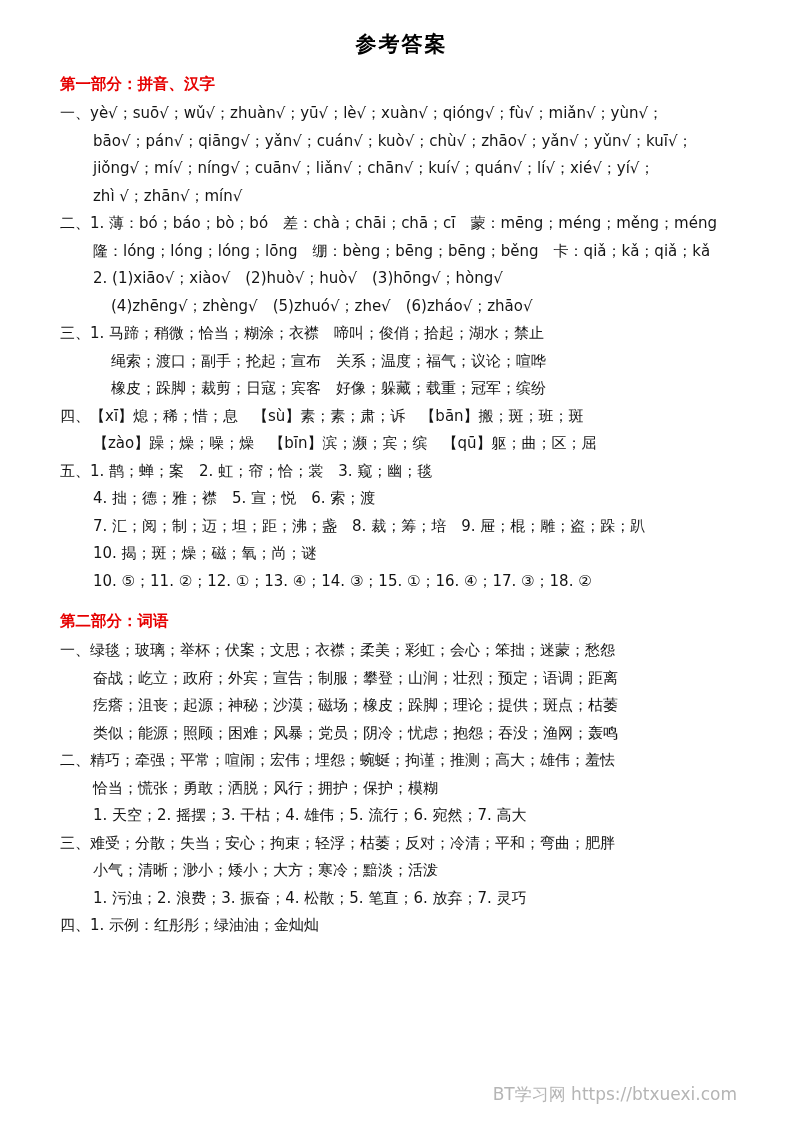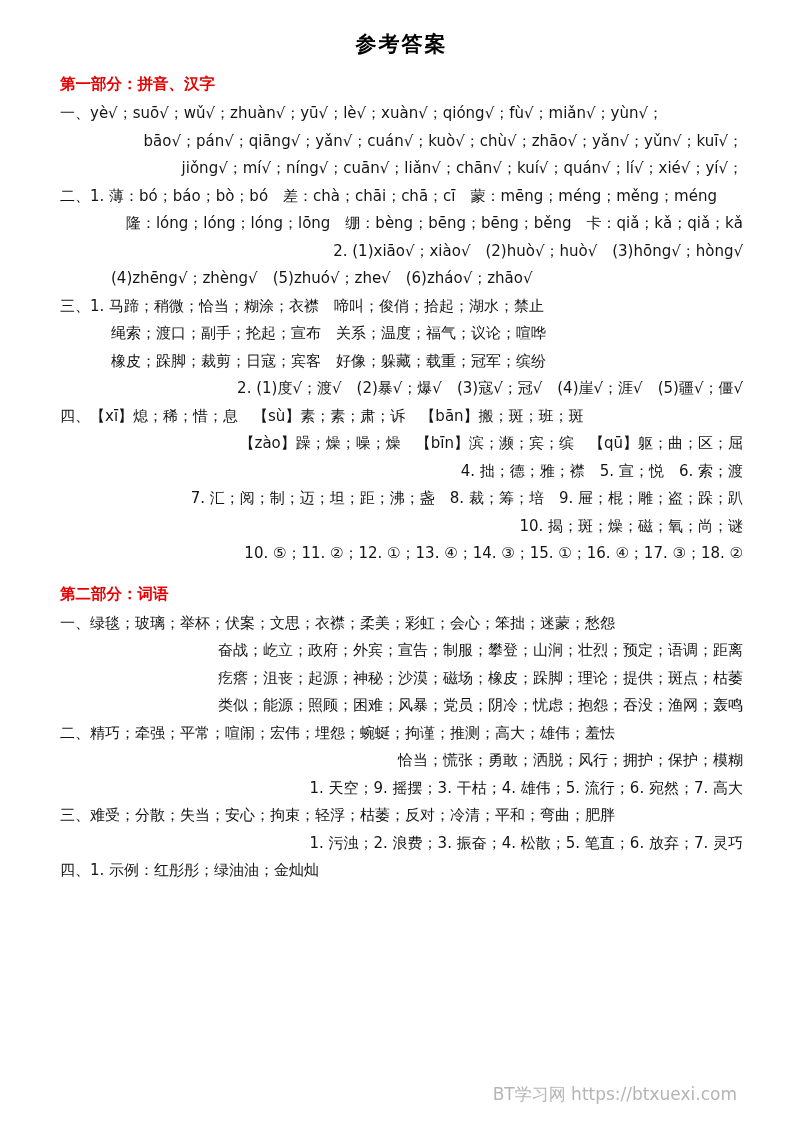--- a/index.html
+++ b/index.html
@@ -32,60 +32,62 @@
     line-height: 24px;
     margin-top: 14px;
     margin-bottom: 4px;
   }
   .line {
     font-size: 15px;
     line-height: 27.5px;
     white-space: pre-wrap;
   }
   .i0 { padding-left: 0; }
-  .i1 { padding-left: 33px; text-align: right; }
+  .i1 { padding-left: 33px; }
   .i2 { padding-left: 51px; }
   .footer {
     position: absolute;
     right: 56px;
     bottom: 16px;
     font-size: 17px;
     color: var(--watermark-color);
   }
 </style>
 </head>
 <body>
 
 <div class="page">
   <div class="doc-title">参考答案</div>
   <div id="content">
       <div class="section-heading">第一部分：拼音、汉字</div>
       <div class="line i0">一、yè√；suō√；wǔ√；zhuàn√；yū√；lè√；xuàn√；qióng√；fù√；miǎn√；yùn√；</div>
       <div class="line i1">bāo√；pán√；qiāng√；yǎn√；cuán√；kuò√；chù√；zhāo√；yǎn√；yǔn√；kuī√；</div>
       <div class="line i1">jiǒng√；mí√；níng√；cuān√；liǎn√；chān√；kuí√；quán√；lí√；xié√；yí√；</div>
+      <div class="line i1">zhì √；zhān√；mín√</div>
       <div class="line i0">二、1. 薄：bó；báo；bò；bó　差：chà；chāi；chā；cī　蒙：mēng；méng；měng；méng</div>
       <div class="line i1">隆：lóng；lóng；lóng；lōng　绷：bèng；bēng；bēng；běng　卡：qiǎ；kǎ；qiǎ；kǎ</div>
       <div class="line i1">2. (1)xiāo√；xiào√　(2)huò√；huò√　(3)hōng√；hòng√</div>
       <div class="line i2">(4)zhēng√；zhèng√　(5)zhuó√；zhe√　(6)zháo√；zhāo√</div>
       <div class="line i0">三、1. 马蹄；稍微；恰当；糊涂；衣襟　啼叫；俊俏；拾起；湖水；禁止</div>
       <div class="line i2">绳索；渡口；副手；抡起；宣布　关系；温度；福气；议论；喧哗</div>
       <div class="line i2">橡皮；跺脚；裁剪；日寇；宾客　好像；躲藏；载重；冠军；缤纷</div>
-      <div class="line i1">2. (1)度√；渡√　(2)暴√；爆√　(3)寇√；冠√　(4)崖√；涯√　(5)疆√；僵√</div>
       <div class="line i0">四、【xī】熄；稀；惜；息　【sù】素；素；肃；诉　【bān】搬；斑；班；斑</div>
       <div class="line i1">【zào】躁；燥；噪；燥　【bīn】滨；濒；宾；缤　【qū】躯；曲；区；屈</div>
+      <div class="line i0">五、1. 鹊；蝉；案　2. 虹；帘；恰；裳　3. 窥；幽；毯</div>
       <div class="line i1">4. 拙；德；雅；襟　5. 宣；悦　6. 索；渡</div>
       <div class="line i1">7. 汇；阅；制；迈；坦；距；沸；盏　8. 裁；筹；培　9. 屉；棍；雕；盗；跺；趴</div>
       <div class="line i1">10. 揭；斑；燥；磁；氧；尚；谜</div>
       <div class="line i1">10. ⑤；11. ②；12. ①；13. ④；14. ③；15. ①；16. ④；17. ③；18. ②</div>
       <div class="section-heading">第二部分：词语</div>
       <div class="line i0">一、绿毯；玻璃；举杯；伏案；文思；衣襟；柔美；彩虹；会心；笨拙；迷蒙；愁怨</div>
       <div class="line i1">奋战；屹立；政府；外宾；宣告；制服；攀登；山涧；壮烈；预定；语调；距离</div>
       <div class="line i1">疙瘩；沮丧；起源；神秘；沙漠；磁场；橡皮；跺脚；理论；提供；斑点；枯萎</div>
       <div class="line i1">类似；能源；照顾；困难；风暴；党员；阴冷；忧虑；抱怨；吞没；渔网；轰鸣</div>
       <div class="line i0">二、精巧；牵强；平常；喧闹；宏伟；埋怨；蜿蜒；拘谨；推测；高大；雄伟；羞怯</div>
       <div class="line i1">恰当；慌张；勇敢；洒脱；风行；拥护；保护；模糊</div>
-      <div class="line i1">1. 天空；9. 摇摆；3. 干枯；4. 雄伟；5. 流行；6. 宛然；7. 高大</div>
+      <div class="line i1">1. 天空；2. 摇摆；3. 干枯；4. 雄伟；5. 流行；6. 宛然；7. 高大</div>
       <div class="line i0">三、难受；分散；失当；安心；拘束；轻浮；枯萎；反对；冷清；平和；弯曲；肥胖</div>
+      <div class="line i1">小气；清晰；渺小；矮小；大方；寒冷；黯淡；活泼</div>
       <div class="line i1">1. 污浊；2. 浪费；3. 振奋；4. 松散；5. 笔直；6. 放弃；7. 灵巧</div>
       <div class="line i0">四、1. 示例：红彤彤；绿油油；金灿灿</div>
     </div>
 </div>
 <div class="footer">BT学习网 https://btxuexi.com</div>
 
 </body></html>

